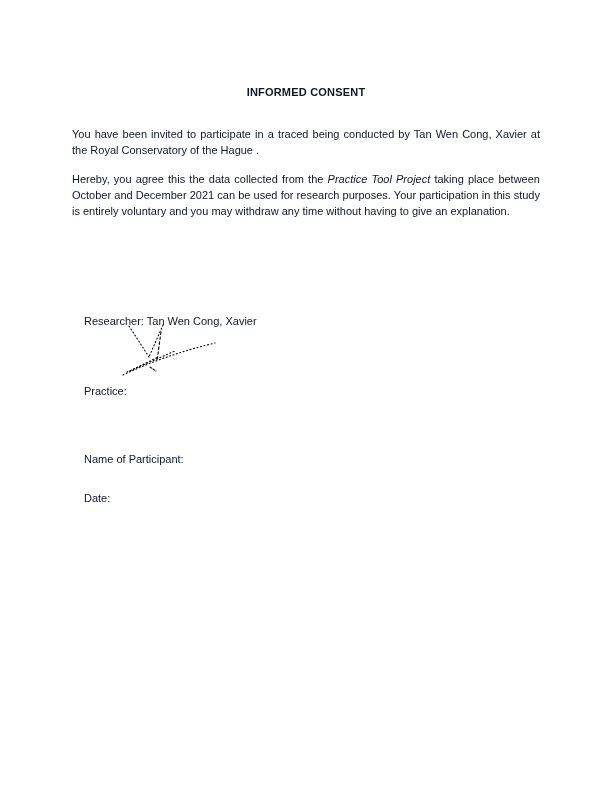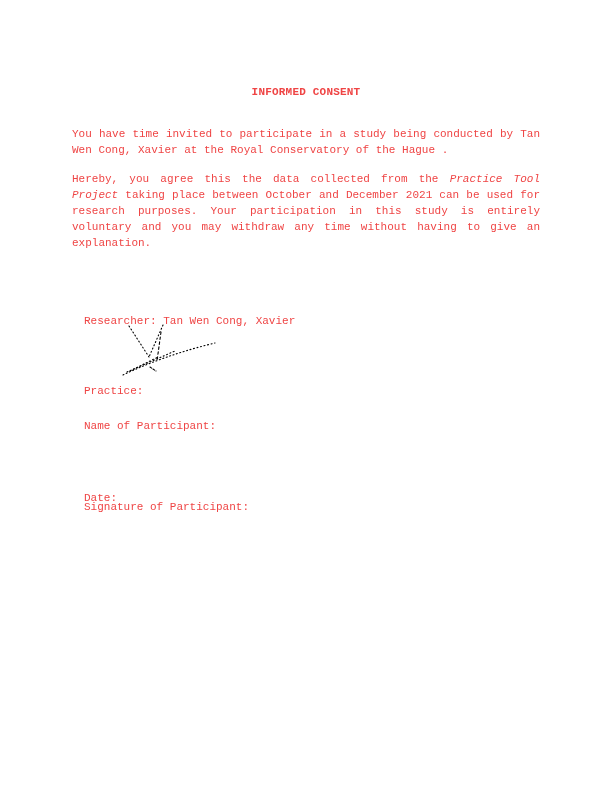--- a/index.html
+++ b/index.html
@@ -5,22 +5,22 @@
   html, body {
     margin: 0;
     padding: 0;
     background: #ffffff;
   }
   .page {
     position: relative;
     width: 612px;
     height: 792px;
     background: #ffffff;
-    font-family: Liberation Mono, monospace;
-    color: #ef4444;
+    font-family: Liberation Sans, sans-serif;
+    color: #0f172a;
     overflow: hidden;
   }
   .doc-title {
     position: absolute;
     left: 72px;
     width: 468px;
     top: 84px;
     font-size: 11px;
     line-height: 16px;
     font-weight: bold;
@@ -43,40 +43,40 @@
     font-size: 11px;
     line-height: 16px;
     text-align: left;
     margin: 12px;
   }
   .p-invitation { top: 126px; }
   .p-agreement  { top: 171px; }
   .p-anonymity  { top: 229px; }
   .l-researcher { top: 301px; }
   .l-signature  { top: 371px; }
-  .l-name       { top: 406px; }
+  .l-name       { top: 439px; }
   .l-date       { top: 478px; }
   .l-sig-part   { top: 487px; }
   .italic { font-style: italic; }
   .signature-svg {
     position: absolute;
     left: 115px;
     top: 318px;
     width: 110px;
     height: 64px;
   }
 </style>
 </head>
 <body>
 
 <div class="page">
 
   <div class="doc-title">INFORMED CONSENT</div>
 
-  <p class="para p-invitation">You have time invited to participate in a study being conducted by Tan Wen Cong, Xavier at the Royal Conservatory of the Hague .</p>
+  <p class="para p-invitation">You have been invited to participate in a traced being conducted by Tan Wen Cong, Xavier at the Royal Conservatory of the Hague .</p>
 
   <p class="para p-agreement"><span>Hereby, you agree this the data collected from the </span><span class="italic">Practice Tool Project</span><span> taking place between October and December 2021 can be used for research purposes. Your participation in this study is entirely voluntary and you may withdraw any time without having to give an explanation.</span></p>
 
 
   <p class="line l-researcher">Researcher: Tan Wen Cong, Xavier</p>
 
   <svg class="signature-svg" viewBox="0 0 110 64" xmlns="http://www.w3.org/2000/svg">
     <g fill="none" stroke="#000000" stroke-width="1.1" stroke-linecap="round" stroke-dasharray="1 2.6">
       <path d="M14,8 L34,39"></path>
       <path d="M48,7 L34,39"></path>
@@ -87,15 +87,14 @@
       <path d="M35,49 L41,53" stroke-dasharray="2 1.6"></path>
     </g>
   </svg>
 
   <p class="line l-signature">Practice:</p>
 
   <p class="line l-name">Name of Participant:</p>
 
   <p class="line l-date">Date:</p>
 
-  <p class="line l-sig-part">Signature of Participant:</p>
 
 </div>
 
 </body></html>

